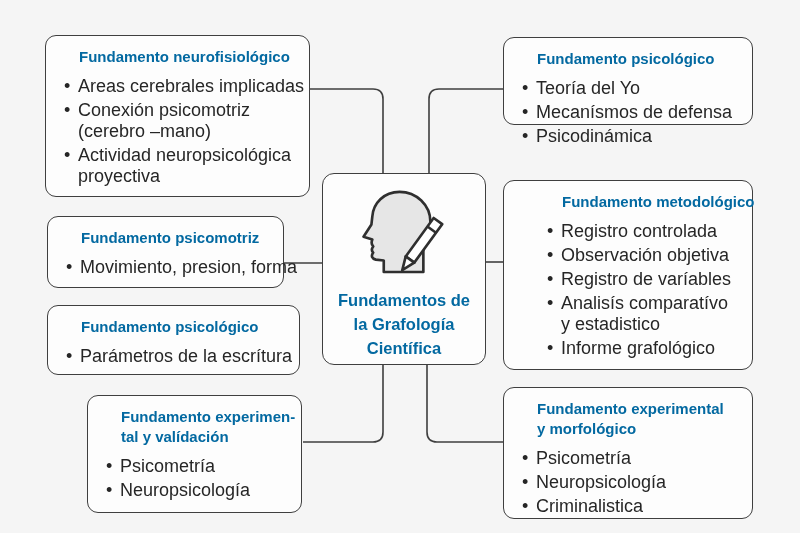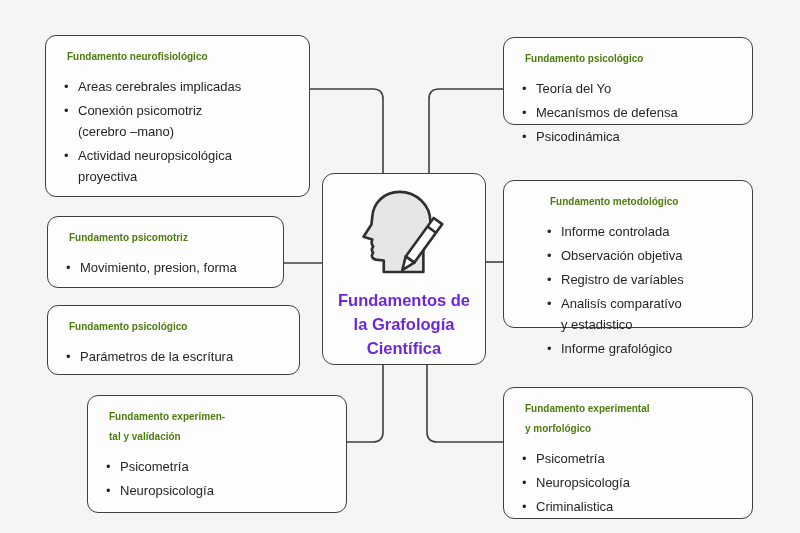--- a/index.html
+++ b/index.html
@@ -24,57 +24,57 @@
     position: absolute;
     z-index: 1;
     box-sizing: border-box;
     background: #fdfdfd;
     border: 1.5px solid #3f3f3f;
     border-radius: 11px;
     padding: 11px 16px 10px 17px;
     color: #262626;
   }
   .box h3 {
-    margin: 0 0 9px 4px;
-    font-size: 10px;
+    margin: 0 0 9px 16px;
+    font-size: 15px;
     line-height: 20px;
     font-weight: bold;
-    color: #4d7c0f;
+    color: #0369a1;
   }
   .ln { display: block; white-space: nowrap; }
   .box ul {
     margin: 0;
     padding: 0;
     list-style: none;
   }
   .box li {
     position: relative;
     padding-left: 15px;
     margin: 0 0 3px 0;
-    font-size: 13px;
+    font-size: 18px;
     line-height: 21px;
   }
   .box li::before {
     content: "\2022";
     position: absolute;
     left: 1px;
     top: 0;
   }
   .center-box {
     text-align: center;
     border-radius: 12px;
     padding: 10px 8px;
   }
   .icon-wrap { line-height: 0; margin-top: 1px; }
   .center-title {
     margin-top: 3px;
     font-size: 16.5px;
     line-height: 24px;
     font-weight: bold;
-    color: #6d28d9;
+    color: #0369a1;
   }
   .center-title .ln { white-space: nowrap; }
 </style>
 </head>
 <body>
 
 <div class="stage">
 
   <svg class="wires" width="800" height="533" viewBox="0 0 800 533">
     <g fill="none" stroke="#3f3f3f" stroke-width="1.6">
@@ -127,27 +127,27 @@
     <h3>
       <span class="ln">Fundamento psicomotriz</span>
     </h3>
     <ul>
       <li>
         <span class="ln">Movimiento, presion, forma</span>
       </li>
     </ul>
   </section>
 
-  <section class="box" style="left:503px; top:180px; width:250px; height:148px;padding-left:42px;">
+  <section class="box" style="left:503px; top:180px; width:250px; height:190px;padding-left:42px;">
     <h3>
       <span class="ln">Fundamento metodológico</span>
     </h3>
     <ul>
       <li>
-        <span class="ln">Informe controlada</span>
+        <span class="ln">Registro controlada</span>
       </li>
       <li>
         <span class="ln">Observación objetiva</span>
       </li>
       <li>
         <span class="ln">Registro de varíables</span>
       </li>
       <li>
         <span class="ln">Analisís comparatívo</span>
         <span class="ln">y estadistico</span>
@@ -162,21 +162,21 @@
     <h3>
       <span class="ln">Fundamento psicológico</span>
     </h3>
     <ul>
       <li>
         <span class="ln">Parámetros de la escrítura</span>
       </li>
     </ul>
   </section>
 
-  <section class="box" style="left:87px; top:395px; width:260px; height:118px;">
+  <section class="box" style="left:87px; top:395px; width:215px; height:118px;">
     <h3>
       <span class="ln">Fundamento experimen-</span>
       <span class="ln">tal y valídación</span>
     </h3>
     <ul>
       <li>
         <span class="ln">Psicometría</span>
       </li>
       <li>
         <span class="ln">Neuropsicología</span>

